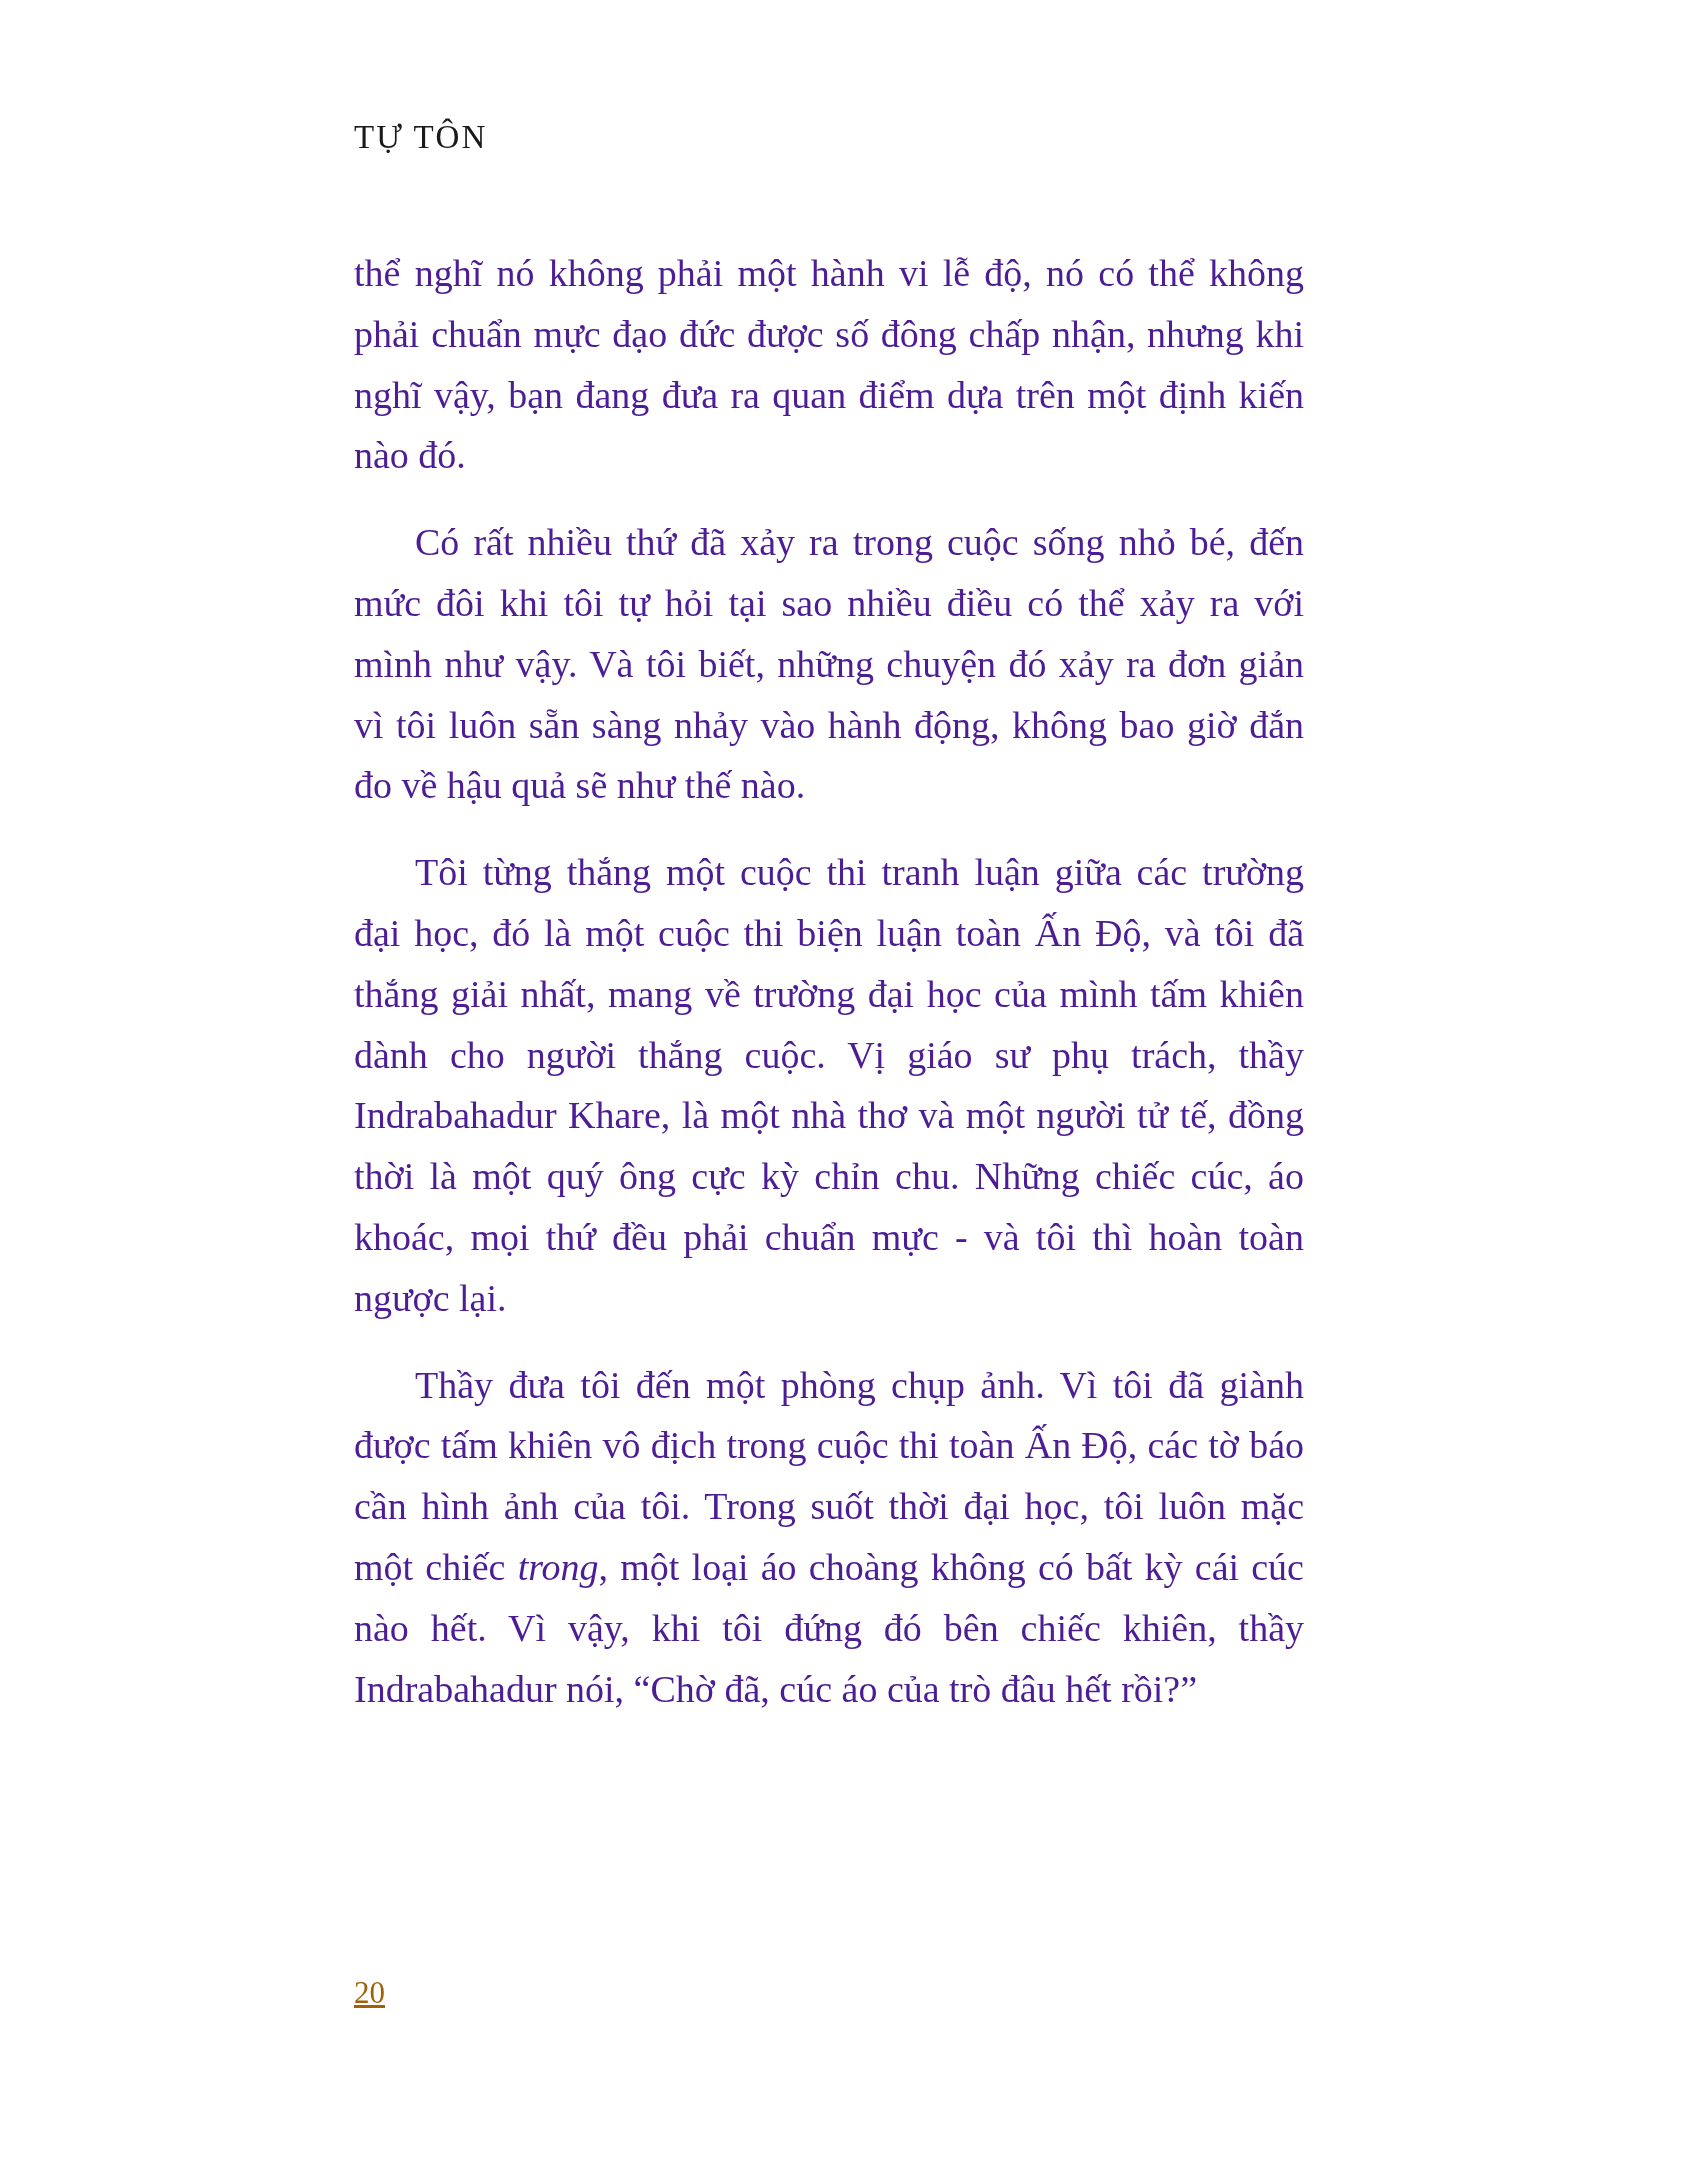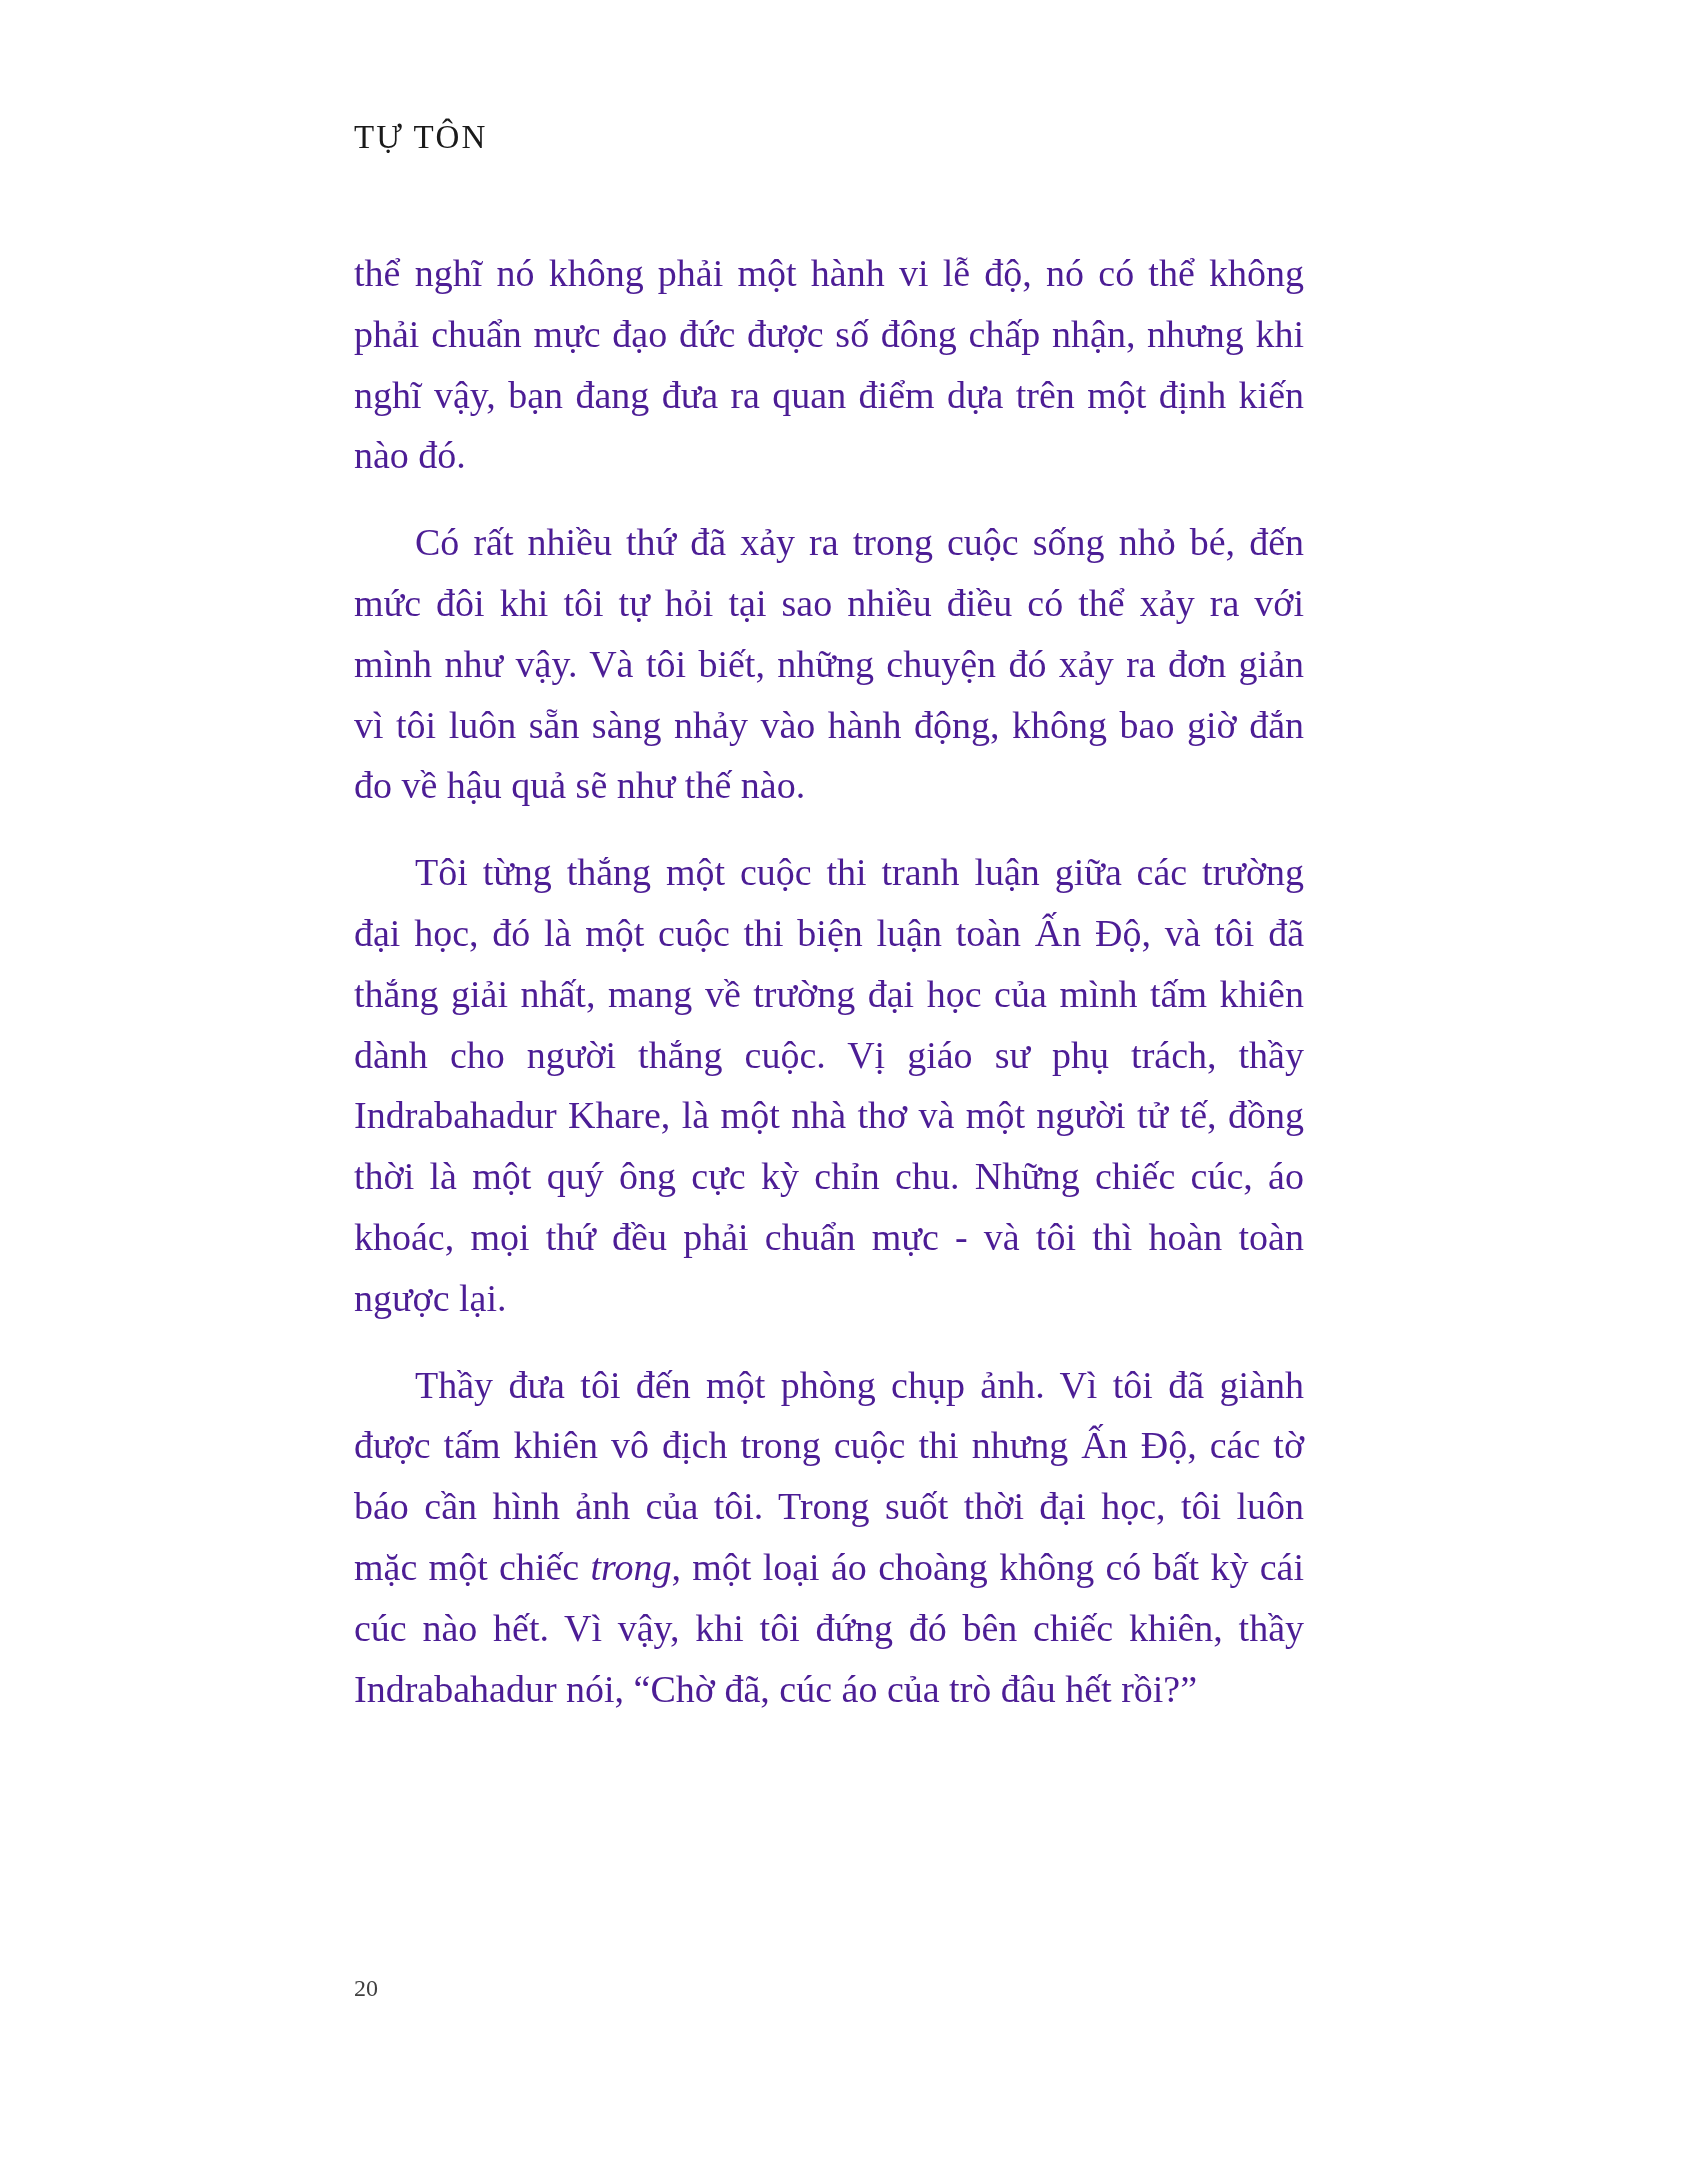--- a/index.html
+++ b/index.html
@@ -52,40 +52,41 @@
   .body-text p:last-child {
     margin-bottom: 0;
   }
   .body-text em {
     font-style: italic;
   }
   .folio {
     position: absolute;
     left: 354px;
     top: 1975px;
-    font-size: 24px;
-    color: #404040;
+    font-size: 31px;
+    color: #a16207;
+    text-decoration: underline;
   }
 </style>
 </head>
 <body>
 
 <div class="page">
   <div class="page-inner">
 
     <div class="running-head">TỰ TÔN</div>
 
     <div class="body-text">
       <p>thể nghĩ nó không phải một hành vi lễ độ, nó có thể không phải chuẩn mực đạo đức được số đông chấp nhận, nhưng khi nghĩ vậy, bạn đang đưa ra quan điểm dựa trên một định kiến nào đó.</p>
 
       <p class="indent">Có rất nhiều thứ đã xảy ra trong cuộc sống nhỏ bé, đến mức đôi khi tôi tự hỏi tại sao nhiều điều có thể xảy ra với mình như vậy. Và tôi biết, những chuyện đó xảy ra đơn giản vì tôi luôn sẵn sàng nhảy vào hành động, không bao giờ đắn đo về hậu quả sẽ như thế nào.</p>
 
       <p class="indent">Tôi từng thắng một cuộc thi tranh luận giữa các trường đại học, đó là một cuộc thi biện luận toàn Ấn Độ, và tôi đã thắng giải nhất, mang về trường đại học của mình tấm khiên dành cho người thắng cuộc. Vị giáo sư phụ trách, thầy Indrabahadur Khare, là một nhà thơ và một người tử tế, đồng thời là một quý ông cực kỳ chỉn chu. Những chiếc cúc, áo khoác, mọi thứ đều phải chuẩn mực - và tôi thì hoàn toàn ngược lại.</p>
 
       <p class="indent">
-        <span>Thầy đưa tôi đến một phòng chụp ảnh. Vì tôi đã giành được tấm khiên vô địch trong cuộc thi nhưng Ấn Độ, các tờ báo cần hình ảnh của tôi. Trong suốt thời đại học, tôi luôn mặc một chiếc </span><em>trong</em><span>, một loại áo choàng không có bất kỳ cái cúc nào hết. Vì vậy, khi tôi đứng đó bên chiếc khiên, thầy Indrabahadur nói, “Chờ đã, cúc áo của trò đâu hết rồi?”</span>
+        <span>Thầy đưa tôi đến một phòng chụp ảnh. Vì tôi đã giành được tấm khiên vô địch trong cuộc thi toàn Ấn Độ, các tờ báo cần hình ảnh của tôi. Trong suốt thời đại học, tôi luôn mặc một chiếc </span><em>trong</em><span>, một loại áo choàng không có bất kỳ cái cúc nào hết. Vì vậy, khi tôi đứng đó bên chiếc khiên, thầy Indrabahadur nói, “Chờ đã, cúc áo của trò đâu hết rồi?”</span>
       </p>
     </div>
   </div>
 
   <div class="folio">20</div>
 </div>
 
 
 </body></html>

